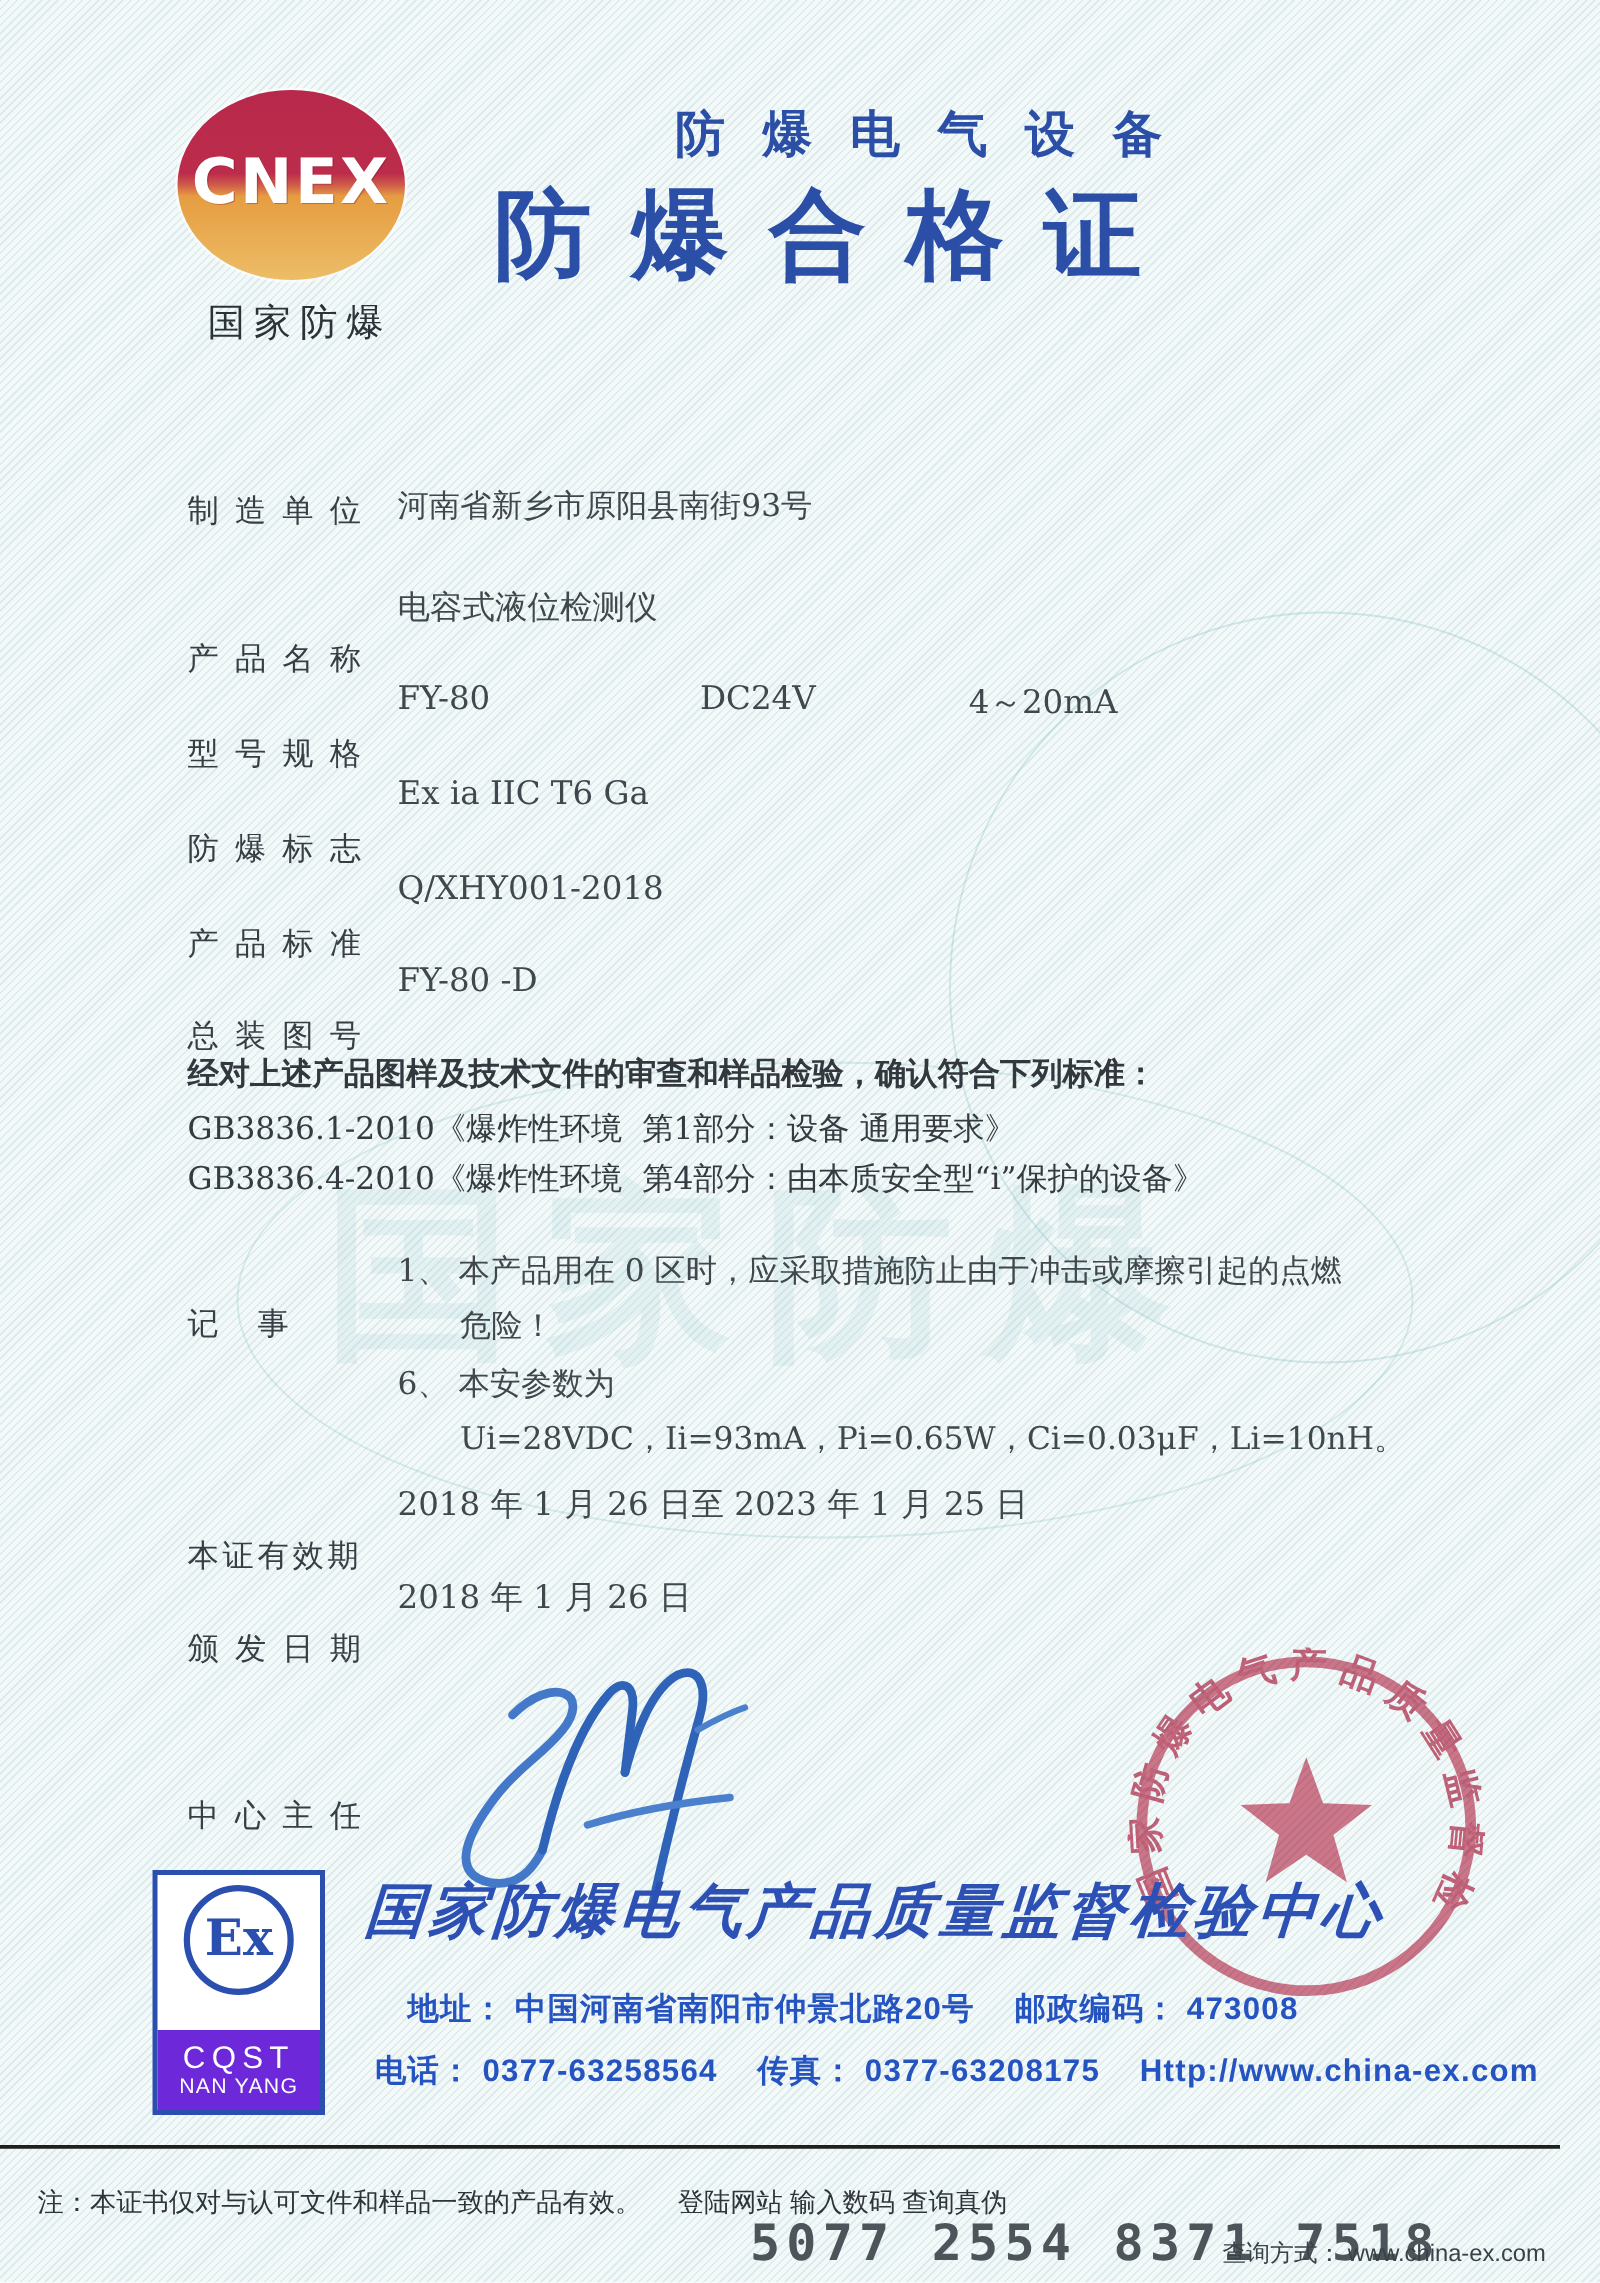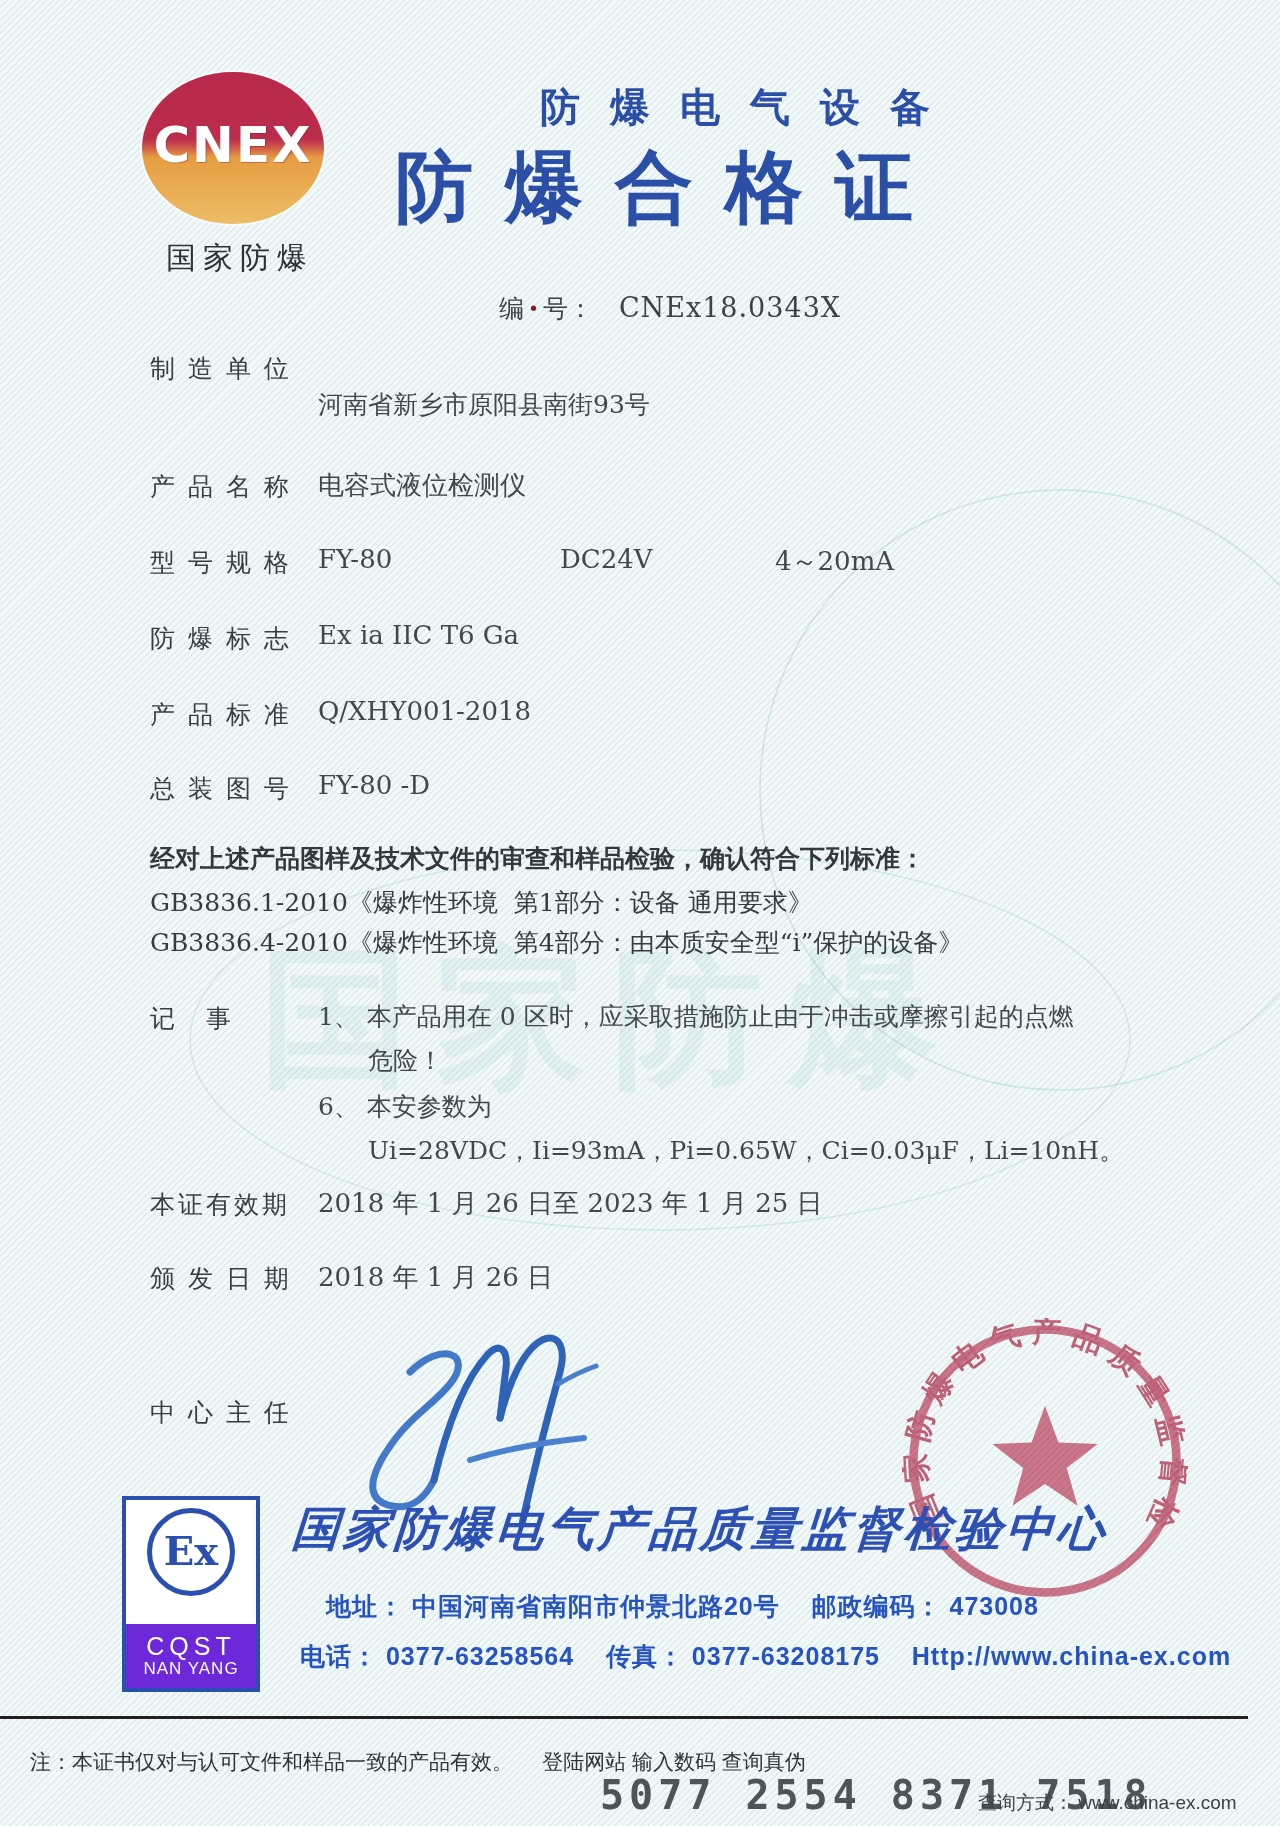--- a/index.html
+++ b/index.html
@@ -27,21 +27,21 @@
   .logo-caption{left:150px;top:238px;width:180px;text-align:center;
     font-size:30px;color:#2c3237;letter-spacing:7px;font-weight:500;}
   .super-title{left:400px;top:80px;width:560px;text-align:right;
     font-size:40px;font-weight:bold;color:#2b4fa7;letter-spacing:30px;}
   .main-title{left:330px;top:136px;width:680px;text-align:center;
     font-size:78px;font-weight:bold;color:#2b4fa7;letter-spacing:32px;}
   .cert-no{left:420px;top:292px;width:500px;text-align:center;font-size:25px;color:#3b4248;}
   .cert-no .dot{color:#7e2027;font-size:20px;vertical-align:2px;padding:0 6px;}
   .cert-no .no-val{font-family:"DejaVu Serif",serif;font-size:27px;letter-spacing:1px;padding-left:26px;}
   
-  .flabel{left:150px;font-size:25px;color:#383e44;letter-spacing:3px;font-weight:500;white-space:pre;}
+  .flabel{left:150px;font-size:25px;color:#383e44;letter-spacing:3px;font-weight:500;white-space:pre;margin-top:40px;}
   .fvalue{left:318px;font-size:26px;color:#40474d;font-family:"DejaVu Serif",serif;white-space:pre;}
   .std-line{left:150px;font-size:25px;color:#353b41;font-family:"DejaVu Serif",serif;white-space:pre;text-align:right;}
   
   .watermark{left:260px;top:920px;font-size:150px;font-weight:bold;
     color:rgba(140,192,200,0.15);letter-spacing:26px;white-space:nowrap;}
   .guilloche{left:0;top:0;pointer-events:none;}
   
   .sig-svg{left:322px;top:1310px;}
   
   .stamp-svg{left:902px;top:1318px;mix-blend-mode:multiply;opacity:.88;}
@@ -82,23 +82,20 @@
   <div class="abs watermark">国家防爆</div>
 
   <div class="abs cnex-logo">
     <span>CNEX</span>
   </div>
   <div class="abs logo-caption">国家防爆</div>
 
   <div class="abs super-title">防爆电气设备</div>
   <div class="abs main-title">防爆合格证</div>
 
-  <div class="abs cert-no">
-    <span>编</span><span class="dot">•</span><span>号：</span><span class="no-val">CNEx18.0343X</span>
-  </div>
 
   <div class="abs flabel" style="top:352px">制 造 单 位</div>
   <div class="abs fvalue" style="top:388px;font-size:25px">河南省新乡市原阳县南街93号</div>
 
   <div class="abs flabel" style="top:470px">产 品 名 称</div>
   <div class="abs fvalue" style="top:468px">电容式液位检测仪</div>
 
   <div class="abs flabel" style="top:546px">型 号 规 格</div>
   <div class="abs fvalue" style="top:544px">FY-80</div>
   <div class="abs fvalue" style="top:544px;left:560px">DC24V</div>

